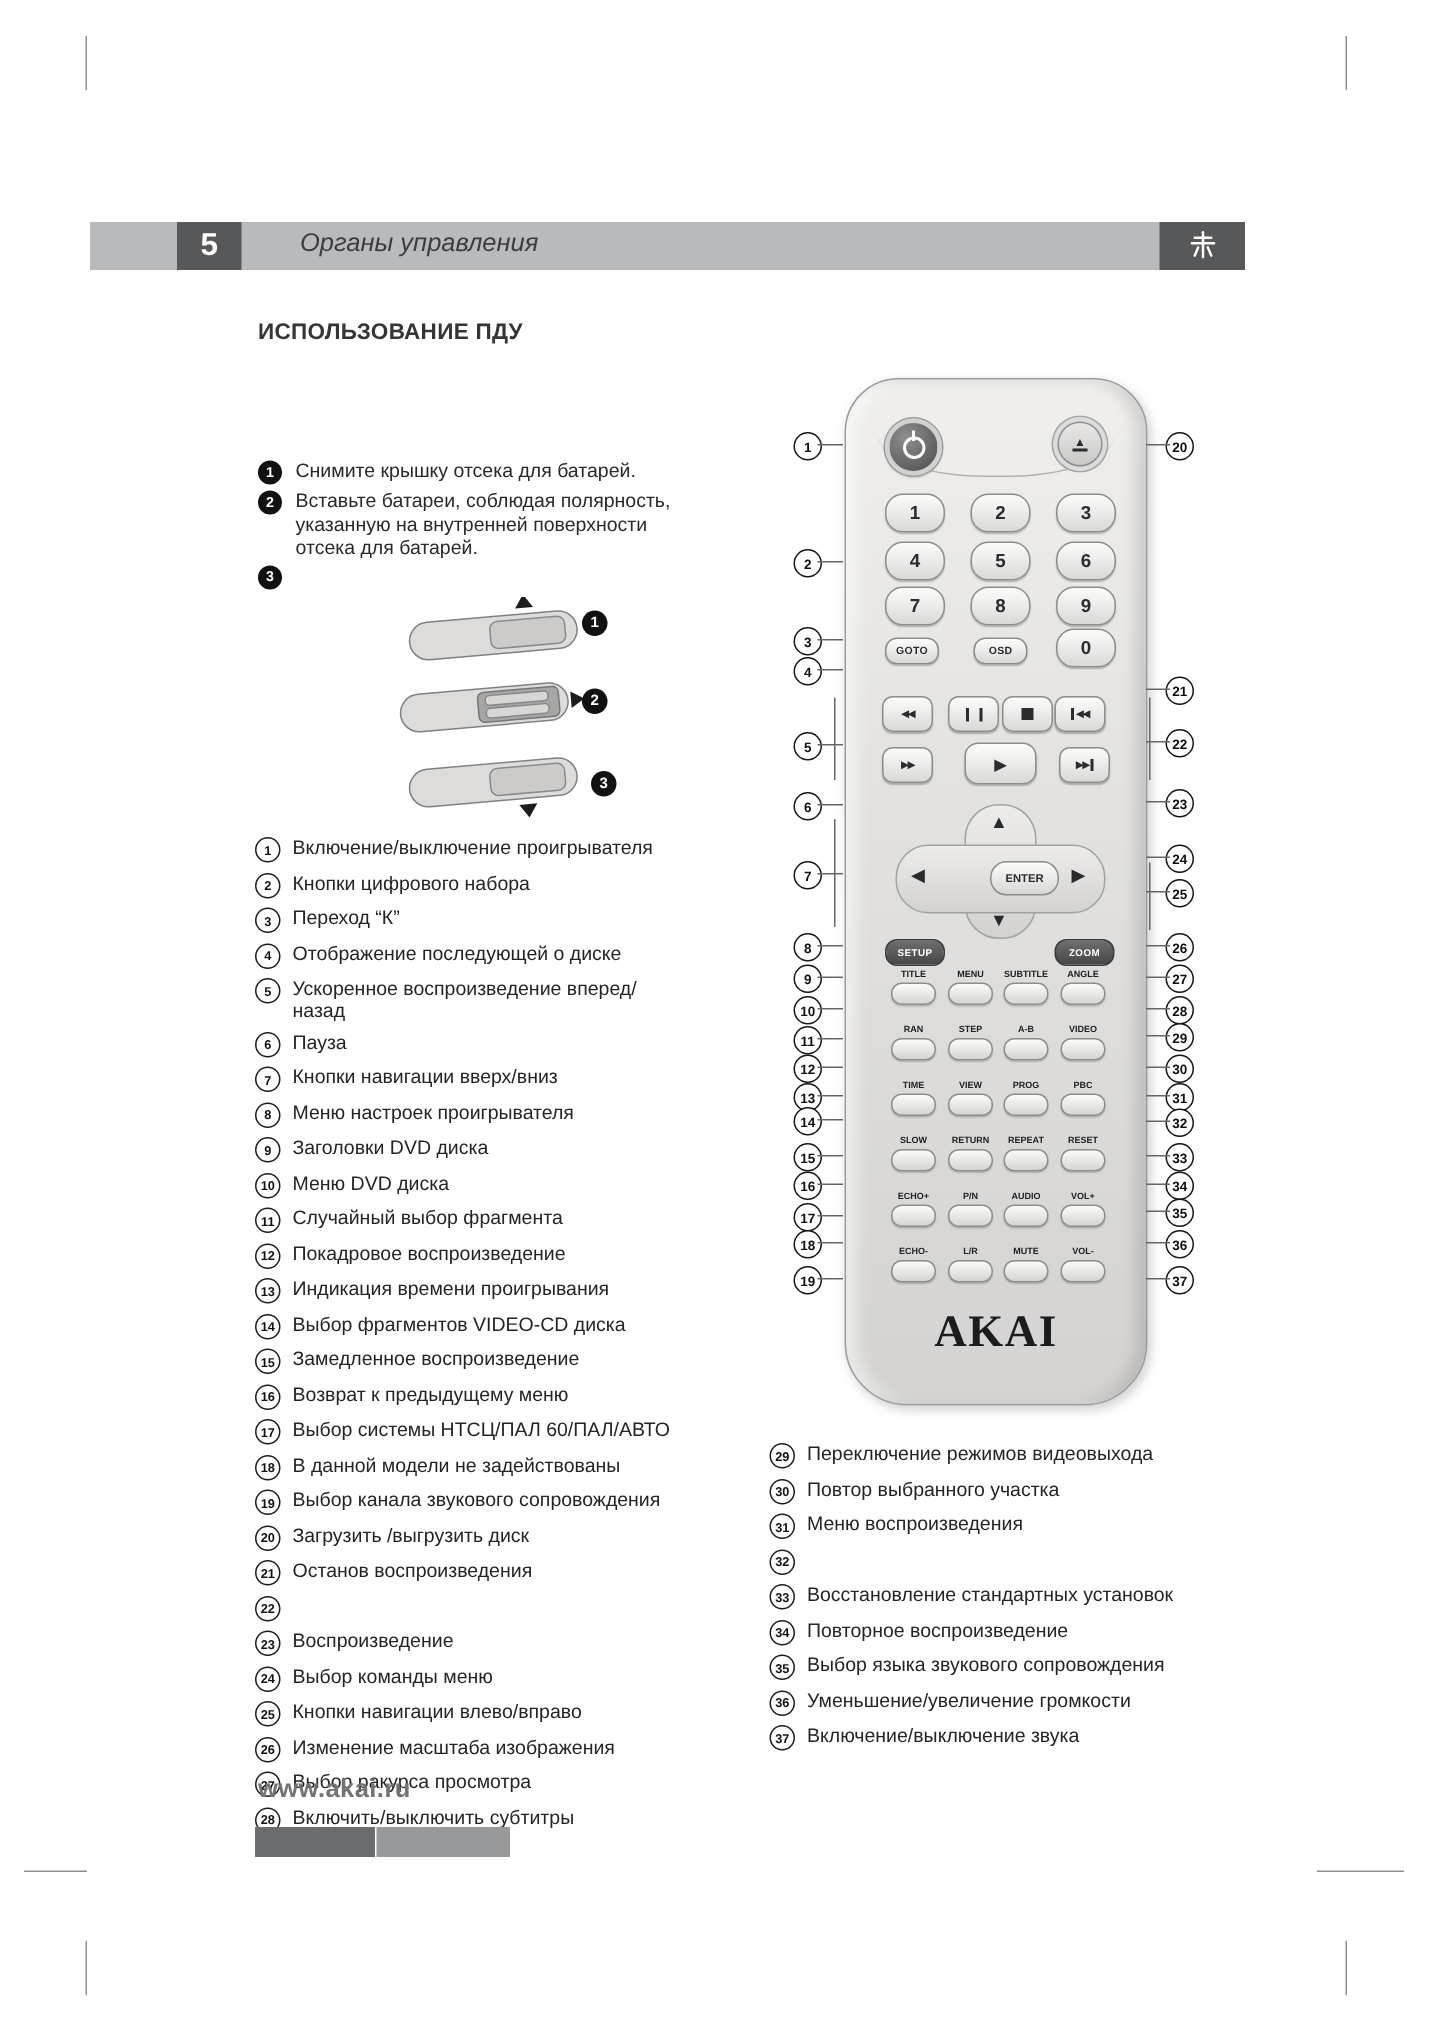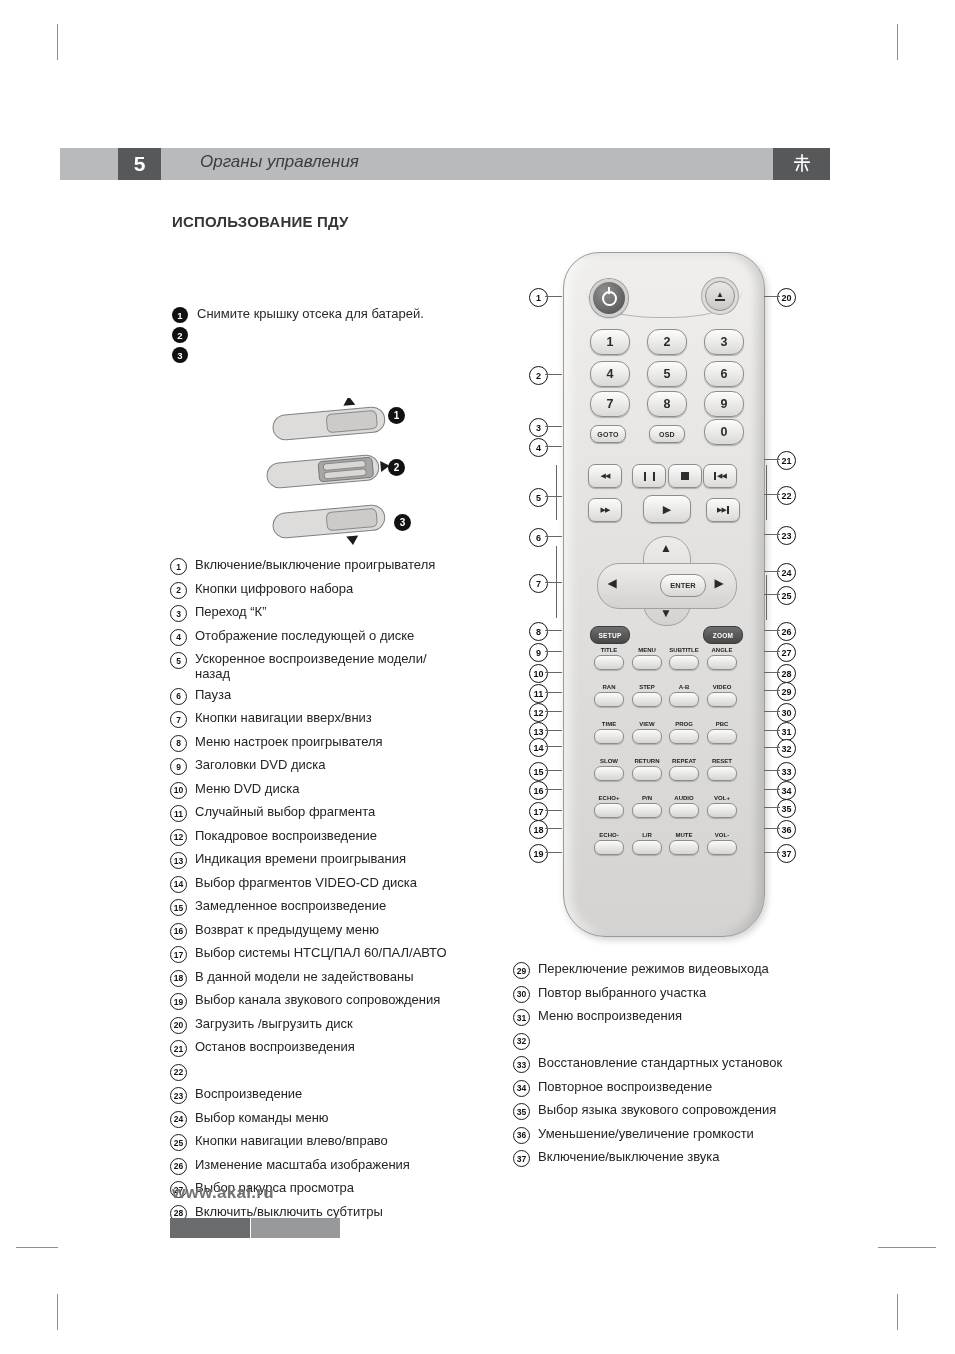--- a/index.html
+++ b/index.html
@@ -137,20 +137,21 @@
 
   <div class="section-title">ИСПОЛЬЗОВАНИЕ ПДУ</div>
 
   <div class="steps">
     <div class="step">
         <span class="step-num">1</span>
         <span class="step-text">Снимите крышку отсека для батарей.</span>
       </div>
     <div class="step">
         <span class="step-num">2</span>
+        <span class="step-text">Вставьте батареи, соблюдая полярность, указанную на внутренней поверхности отсека для батарей.</span>
       </div>
     <div class="step">
         <span class="step-num">3</span>
       </div>
   </div>
 
   <svg class="battery-fig" viewBox="0 0 150 152">
     <g transform="translate(14,18) rotate(-5)">
       <path d="M78 -13 l6 9 h-12 z" fill="#1c1c1c"></path>
       <rect x="0" y="0" width="112" height="25" rx="12.5" fill="#dddcda" stroke="#808080"></rect>
@@ -185,21 +186,21 @@
     <div class="lrow">
         <span class="lnum">3</span>
         <span class="ltext">Переход “К”</span>
       </div>
     <div class="lrow">
         <span class="lnum">4</span>
         <span class="ltext">Отображение последующей о диске</span>
       </div>
     <div class="lrow">
         <span class="lnum">5</span>
-        <span class="ltext">Ускоренное воспроизведение модели/назад</span>
+        <span class="ltext">Ускоренное воспроизведение вперед/назад</span>
       </div>
     <div class="lrow">
         <span class="lnum">6</span>
         <span class="ltext">Пауза</span>
       </div>
     <div class="lrow">
         <span class="lnum">7</span>
         <span class="ltext">Кнопки навигации вверх/вниз</span>
       </div>
     <div class="lrow">
@@ -482,20 +483,21 @@
       </div>
     <div class="gcell" style="left:101px;top:579px">
         <div class="glabel">MUTE</div>
         <div class="goval"></div>
       </div>
     <div class="gcell" style="left:139px;top:579px">
         <div class="glabel">VOL-</div>
         <div class="goval"></div>
       </div>
 
+    <div class="akai-logo">AKAI</div>
   </div>
 
   <div class="bracket" style="left:556px;top:465px;height:55px"></div>
   <div class="bracket" style="left:556px;top:546px;height:72px"></div>
   <div class="bracket" style="left:766px;top:465px;height:55px"></div>
   <div class="bracket" style="left:766px;top:575px;height:45px"></div>
 
   <div class="callout cl" style="left:529px;top:288px">1</div>
   <div class="callout cl" style="left:529px;top:366px">2</div>
   <div class="callout cl" style="left:529px;top:418px">3</div>

